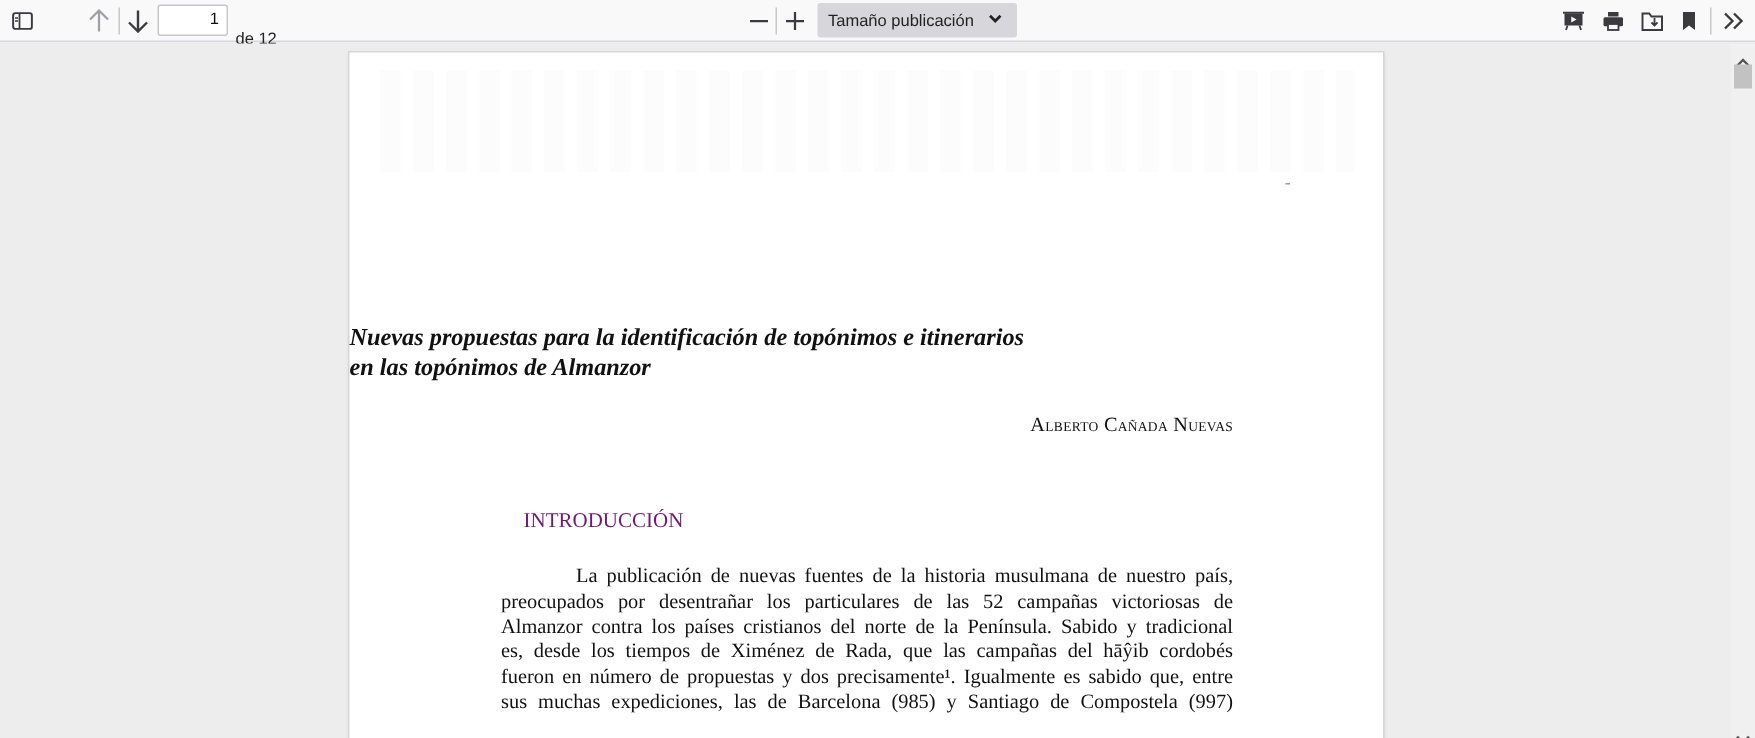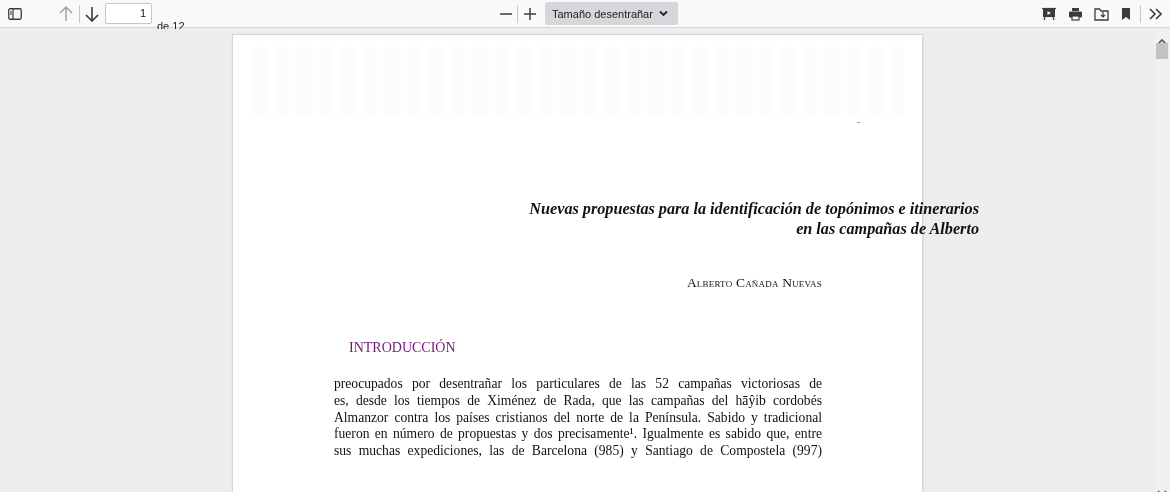--- a/index.html
+++ b/index.html
@@ -33,23 +33,23 @@
     }
     .zoom-select .chev { position: absolute; right: 10px; top: 6px; }
     .viewer {
       position: absolute; left: 0; top: 29px; width: 1154px; height: 463px; background: #ededed;
     }
     .page {
       position: absolute; left: 233px; top: 6px; width: 689px; height: 470px; background: #ffffff;
       box-shadow: 0 0 0 1px #d6d6d6, 0 1px 3px rgba(0,0,0,0.18);
     }
     .page-title {
-      position: absolute; left: 0; width: 746px; text-align: right;
+      position: absolute; left: 0; width: 746px; text-align: left;
       font-family: "Liberation Serif", serif; font-style: italic; font-weight: bold;
-      font-size: 16.2px; color: #111; line-height: 20px;
+      font-size: 16.2px; color: #111; line-height: 20px; margin-top: 16px;
     }
     .author {
       position: absolute; right: 100px; top: 240px;
       font-family: "Liberation Serif", serif; font-size: 13.5px; color: #111;
       font-variant: small-caps; letter-spacing: 0.2px;
     }
     .heading {
       position: absolute; left: 116px; top: 305px;
       font-family: "Liberation Serif", serif; font-size: 14px; color: #701a75;
     }
@@ -117,21 +117,21 @@
   <div class="tb-btn" style="left:521px;top:2px;width:18px;">
     <span>
       <svg width="14" height="14" viewBox="0 0 14 14">
           <line x1="1" y1="7" x2="13" y2="7" stroke="#3b3b3f" stroke-width="1.5"></line>
           <line x1="7" y1="1" x2="7" y2="13" stroke="#3b3b3f" stroke-width="1.5"></line>
         </svg>
     </span>
   </div>
 
   <div class="zoom-select">
-    <span>Tamaño desentrañar</span>
+    <span>Tamaño publicación</span>
     <span class="chev">
       <svg width="9" height="9" viewBox="0 0 9 9">
           <path d="M1 2.5 L4.5 6 L8 2.5" fill="none" stroke="#222" stroke-width="1.8"></path>
         </svg>
     </span>
   </div>
 
   <div class="tb-btn" style="left:1040px;top:2px;width:18px;">
     <span>
       <svg width="14" height="14" viewBox="0 0 14 14">
@@ -176,30 +176,31 @@
     </span>
   </div>
 </div>
 
 <div class="viewer">
   <div class="page">
     <div class="ghost"></div>
     <div class="faint-mark"></div>
 
     <div class="page-title" style="top:164px;">Nuevas propuestas para la identificación de topónimos e itinerarios</div>
-    <div class="page-title" style="top:184px;">en las campañas de Alberto</div>
+    <div class="page-title" style="top:184px;">en las topónimos de Almanzor</div>
 
     <div class="author">Alberto Cañada Nuevas</div>
 
     <div class="heading">INTRODUCCIÓN</div>
 
     <div class="body-text">
+      <span class="body-line indent">La publicación de nuevas fuentes de la historia musulmana de nuestro país,</span>
       <span class="body-line">preocupados por desentrañar los particulares de las 52 campañas victoriosas de</span>
+      <span class="body-line">Almanzor contra los países cristianos del norte de la Península. Sabido y tradicional</span>
       <span class="body-line">es, desde los tiempos de Ximénez de Rada, que las campañas del hāŷib cordobés</span>
-      <span class="body-line">Almanzor contra los países cristianos del norte de la Península. Sabido y tradicional</span>
       <span class="body-line">fueron en número de propuestas y dos precisamente¹. Igualmente es sabido que, entre</span>
       <span class="body-line">sus muchas expediciones, las de Barcelona (985) y Santiago de Compostela (997)</span>
     </div>
   </div>
 </div>
 
 <div class="scrollbar">
   <span class="scroll-up">
     <svg width="10" height="8" viewBox="0 0 10 8">
         <path d="M1 6 L5 2 L9 6" fill="none" stroke="#555" stroke-width="1.6"></path>

